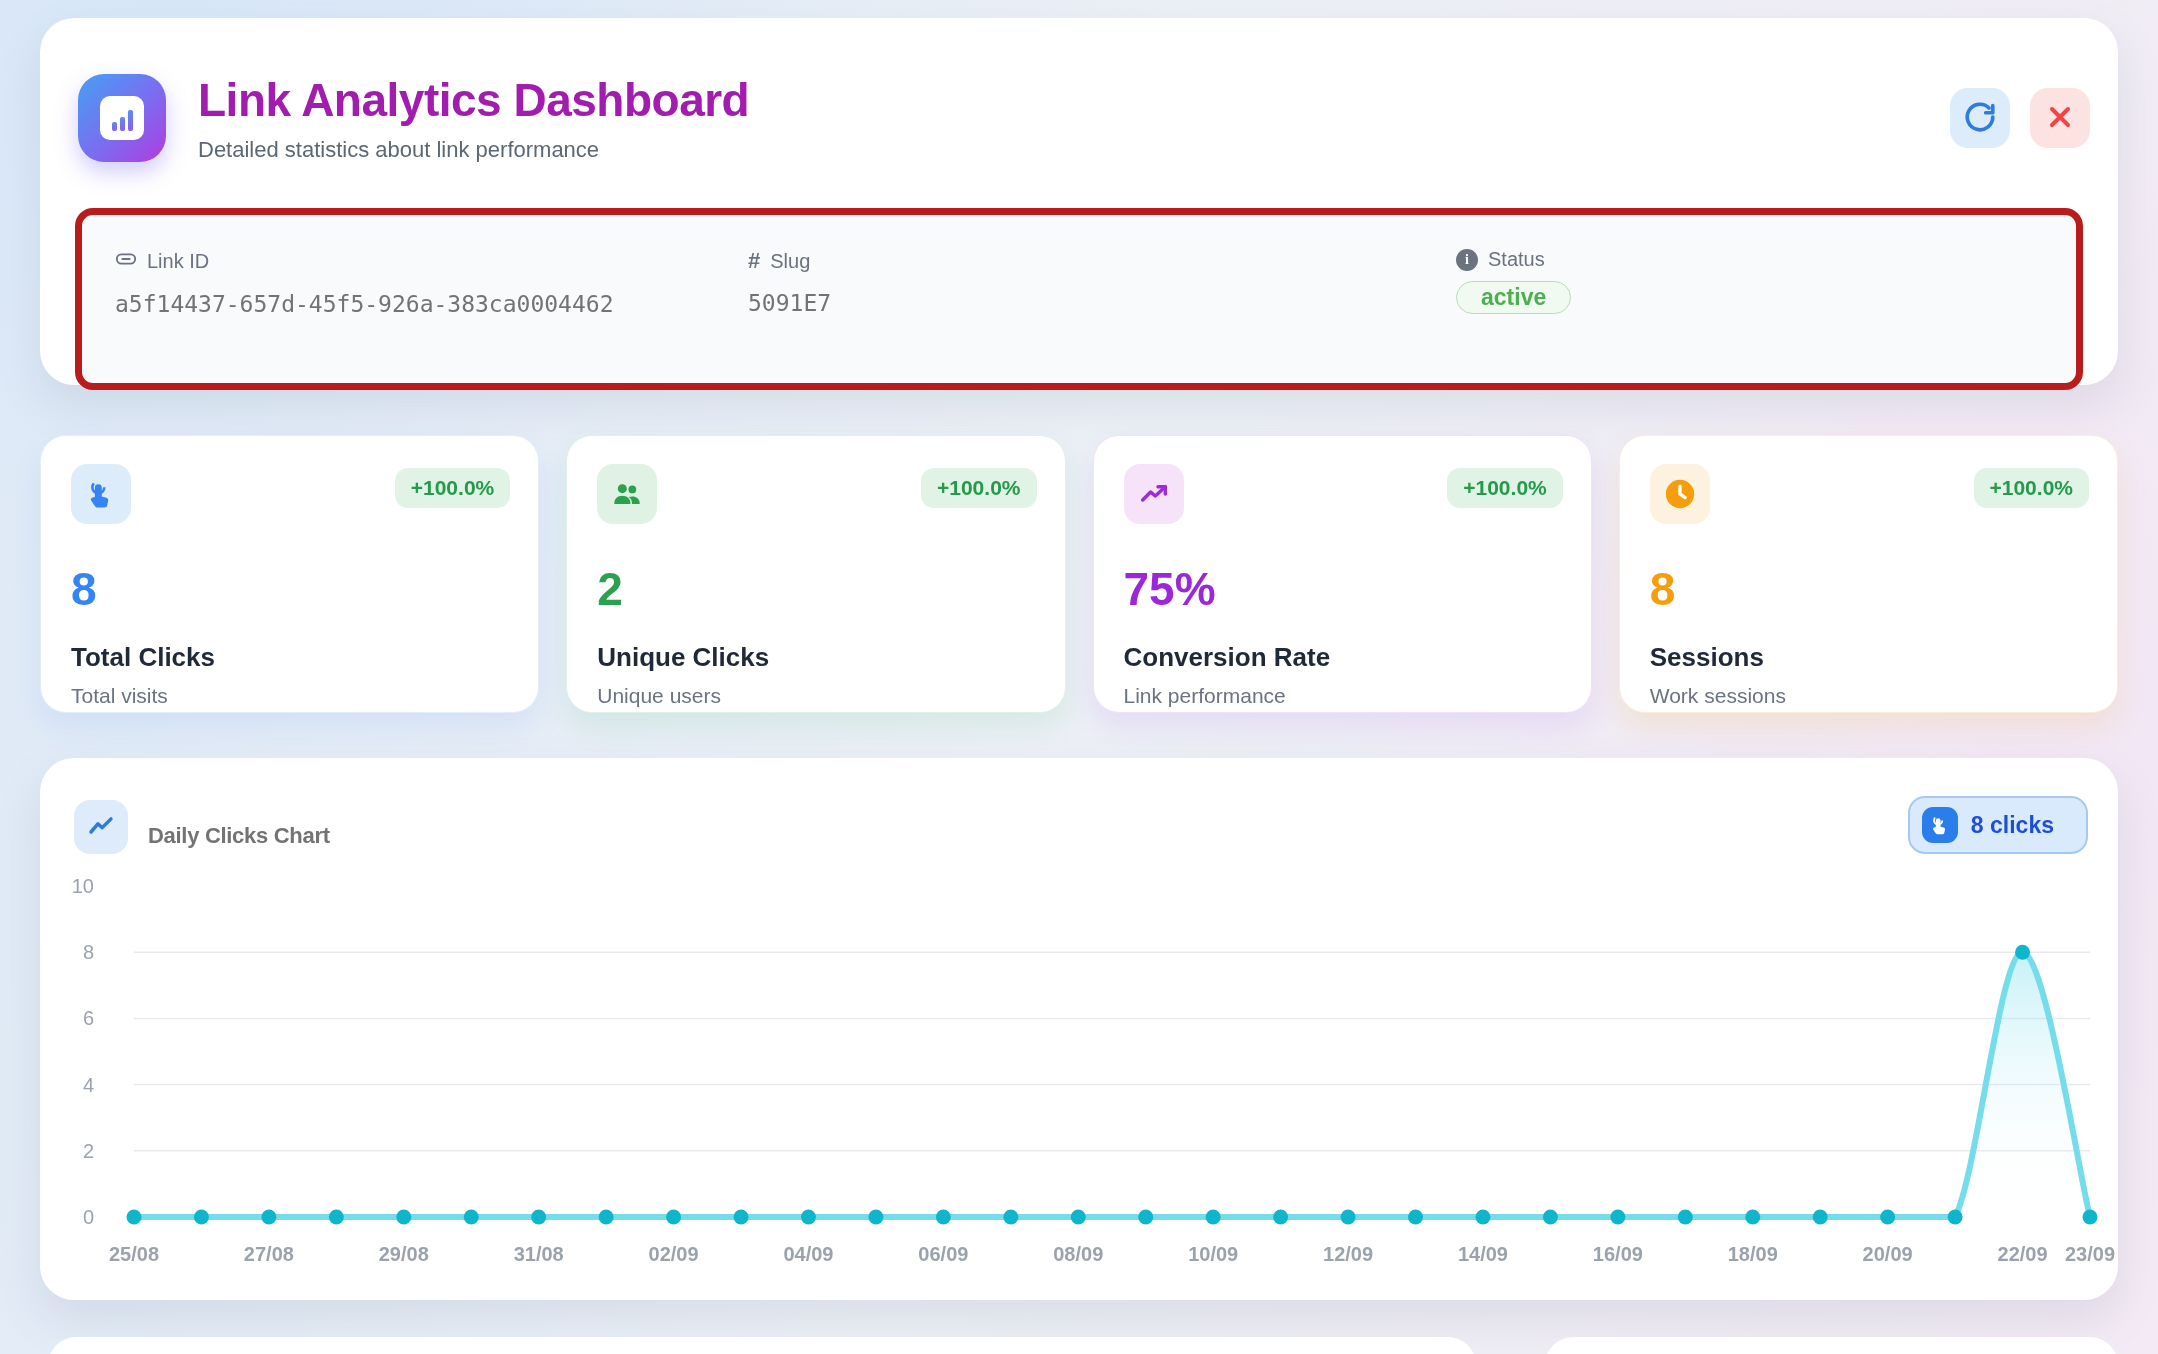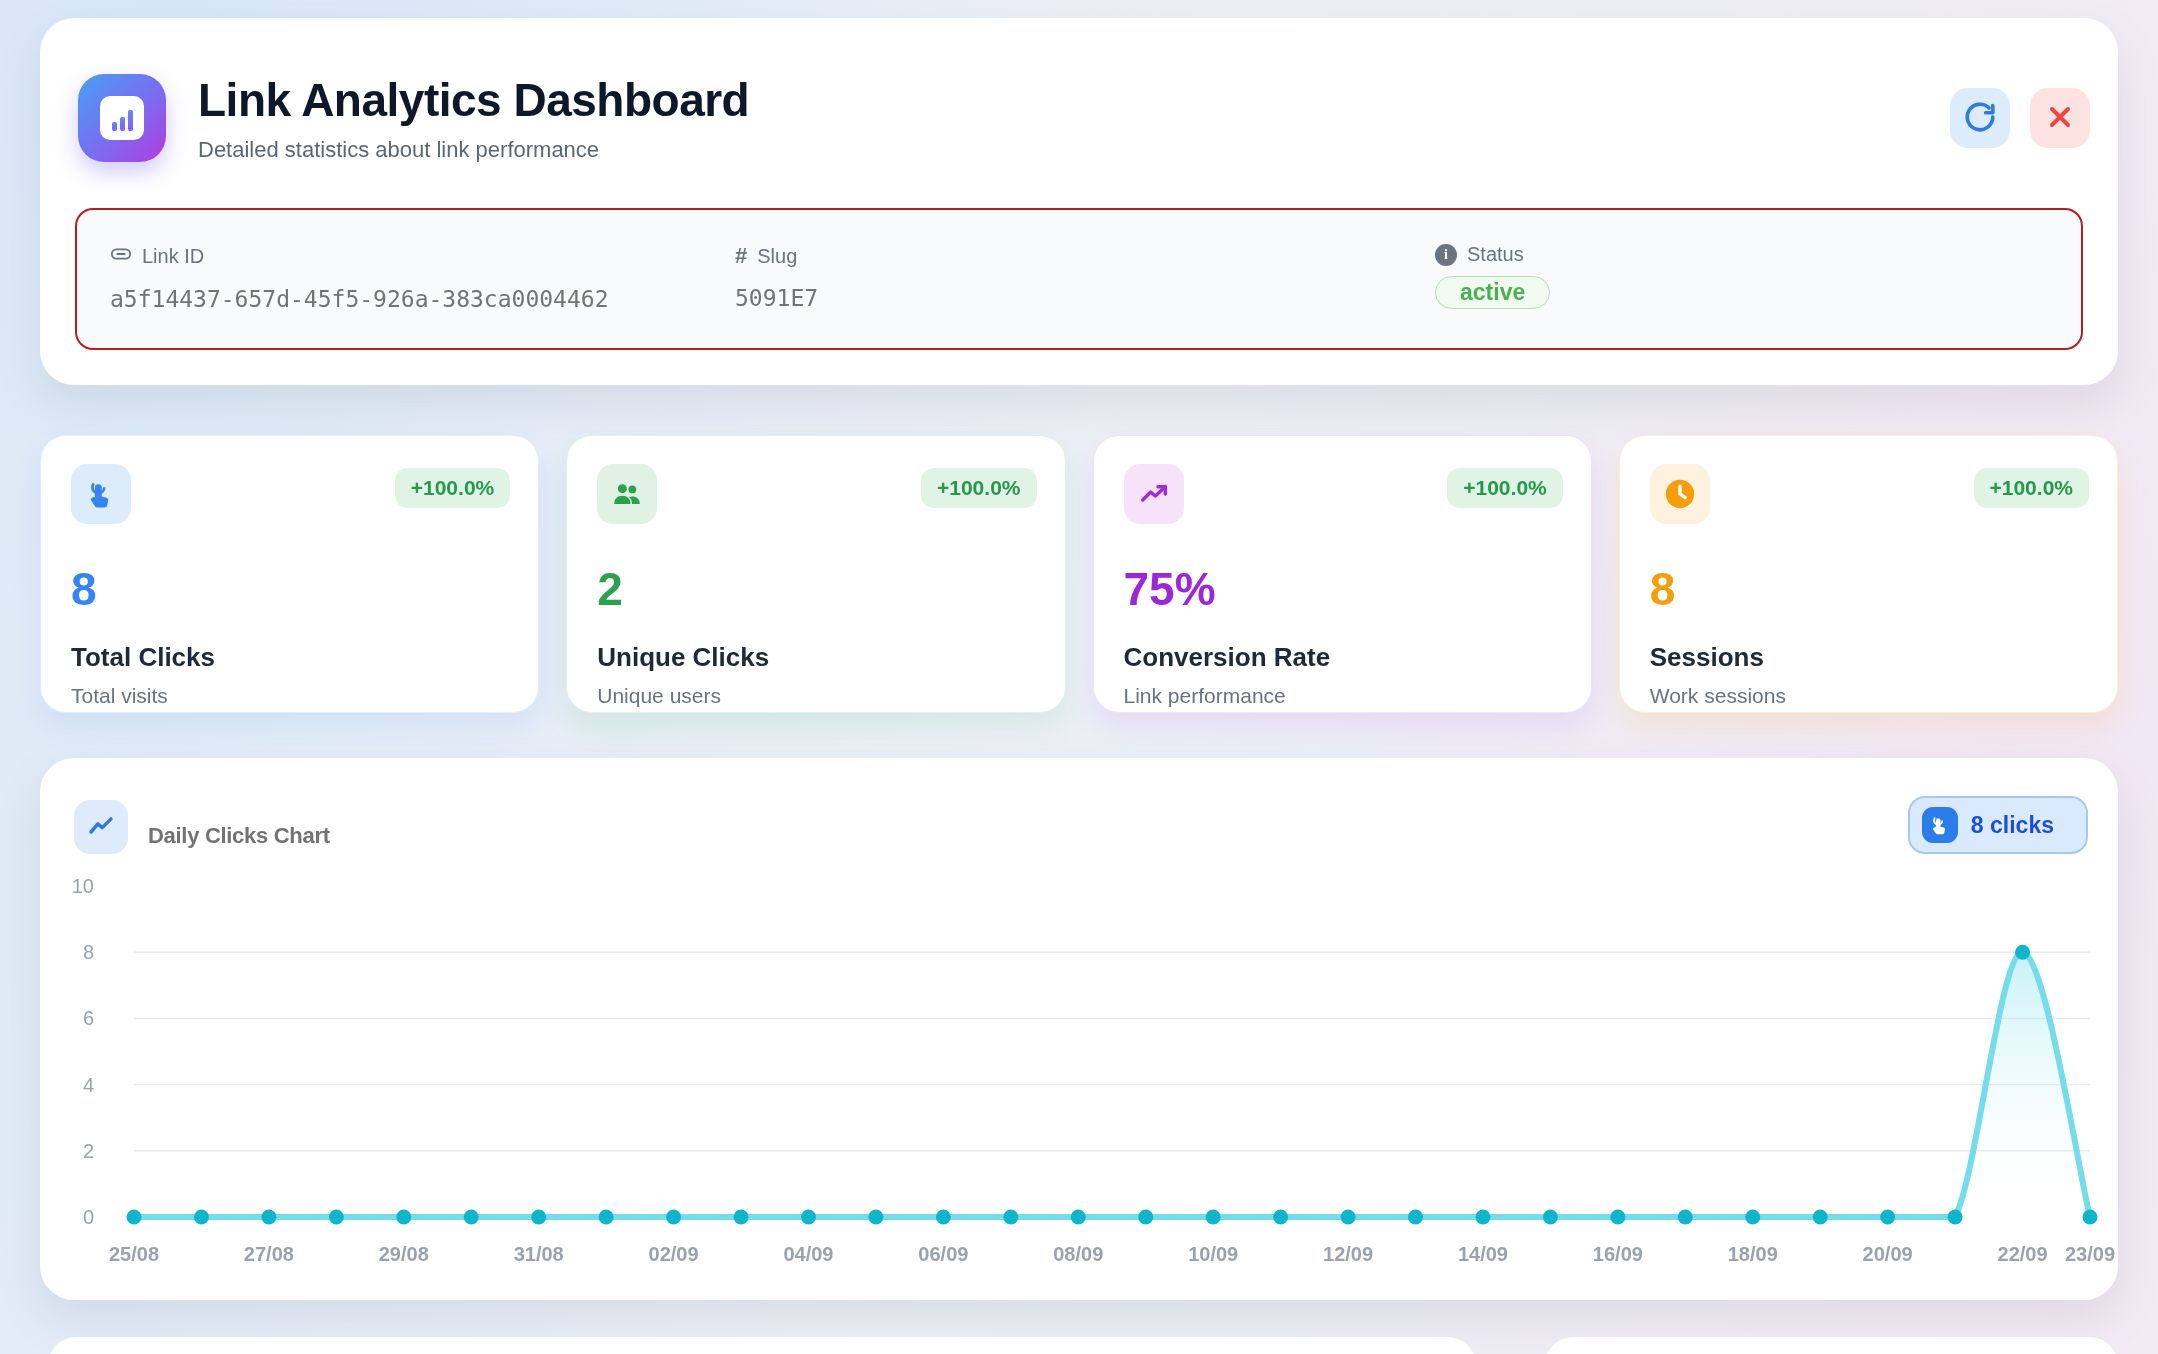--- a/index.html
+++ b/index.html
@@ -19,31 +19,31 @@
     box-shadow:0 20px 45px rgba(100,116,139,.14); }
   .header-top { position:absolute; left:38px; top:55px; display:flex; align-items:center; gap:32px; }
   .app-logo { width:88px; height:88px; border-radius:26px;
     background:linear-gradient(135deg,#45a0f5 0%, #7b6cf0 55%, #b23be0 100%);
     display:flex; align-items:center; justify-content:center;
     box-shadow:0 10px 22px rgba(123,108,240,.35); }
   .app-logo .inner { width:44px; height:44px; background:#fff; border-radius:10px;
     display:flex; align-items:flex-end; justify-content:center; gap:3px; padding-bottom:9px; }
   .app-logo .bar { width:5px; border-radius:2px; background:linear-gradient(180deg,#5a8cf2,#8a5cf0); }
   .b1{height:9px} .b2{height:14px} .b3{height:21px}
-  .page-title { font-size:46px; font-weight:bold; letter-spacing:-.5px; color:#0f172a; }
+  .page-title { font-size:46px; font-weight:bold; letter-spacing:-.5px; color:#a21caf; }
   .page-subtitle { font-size:22px; color:#5b6775; margin-top:10px; }
   .header-actions { position:absolute; right:28px; top:70px; display:flex; gap:20px; }
   .icon-btn { width:60px; height:60px; border-radius:18px; border:none; cursor:pointer;
     display:flex; align-items:center; justify-content:center; }
   .refresh-btn { background:#dcecfb; }
   .close-btn { background:#fde2e2; }
 
   
-  .info-bar { position:absolute; left:35px; top:190px; width:2008px; height:142px;
-    background:#f8fafc; border:2px solid #b91c1c; border-radius:18px; display:flex; padding:33px 0 0 33px; }
+  .info-bar { position:absolute; left:35px; top:190px; width:2008px; height:182px;
+    background:#f8fafc; border:7px solid #b91c1c; border-radius:18px; display:flex; padding:33px 0 0 33px;gap:8px; }
   .info-col-1 { width:625px; } .info-col-2 { width:700px; } .info-col-3 { flex:1; }
   .info-label { display:flex; align-items:center; gap:10px; color:#6b7280; font-size:20px; }
   .info-value { margin-top:16px; font-family:"DejaVu Sans Mono", monospace; font-size:23px; color:#737373; }
   .hash-glyph { font-size:22px; font-weight:bold; color:#6b7280; }
   .info-dot { width:22px; height:22px; border-radius:50%; background:#6b7280; color:#fff;
     font-size:14px; font-weight:bold; display:flex; align-items:center; justify-content:center; font-family:"Liberation Serif",serif; }
   .status-badge { display:inline-block; margin-top:10px; padding:2px 24px; border-radius:999px;
     background:#f0faf0; border:1.5px solid #b6dcb8; color:#4caf50; font-size:23px; font-weight:bold; }
 
   

